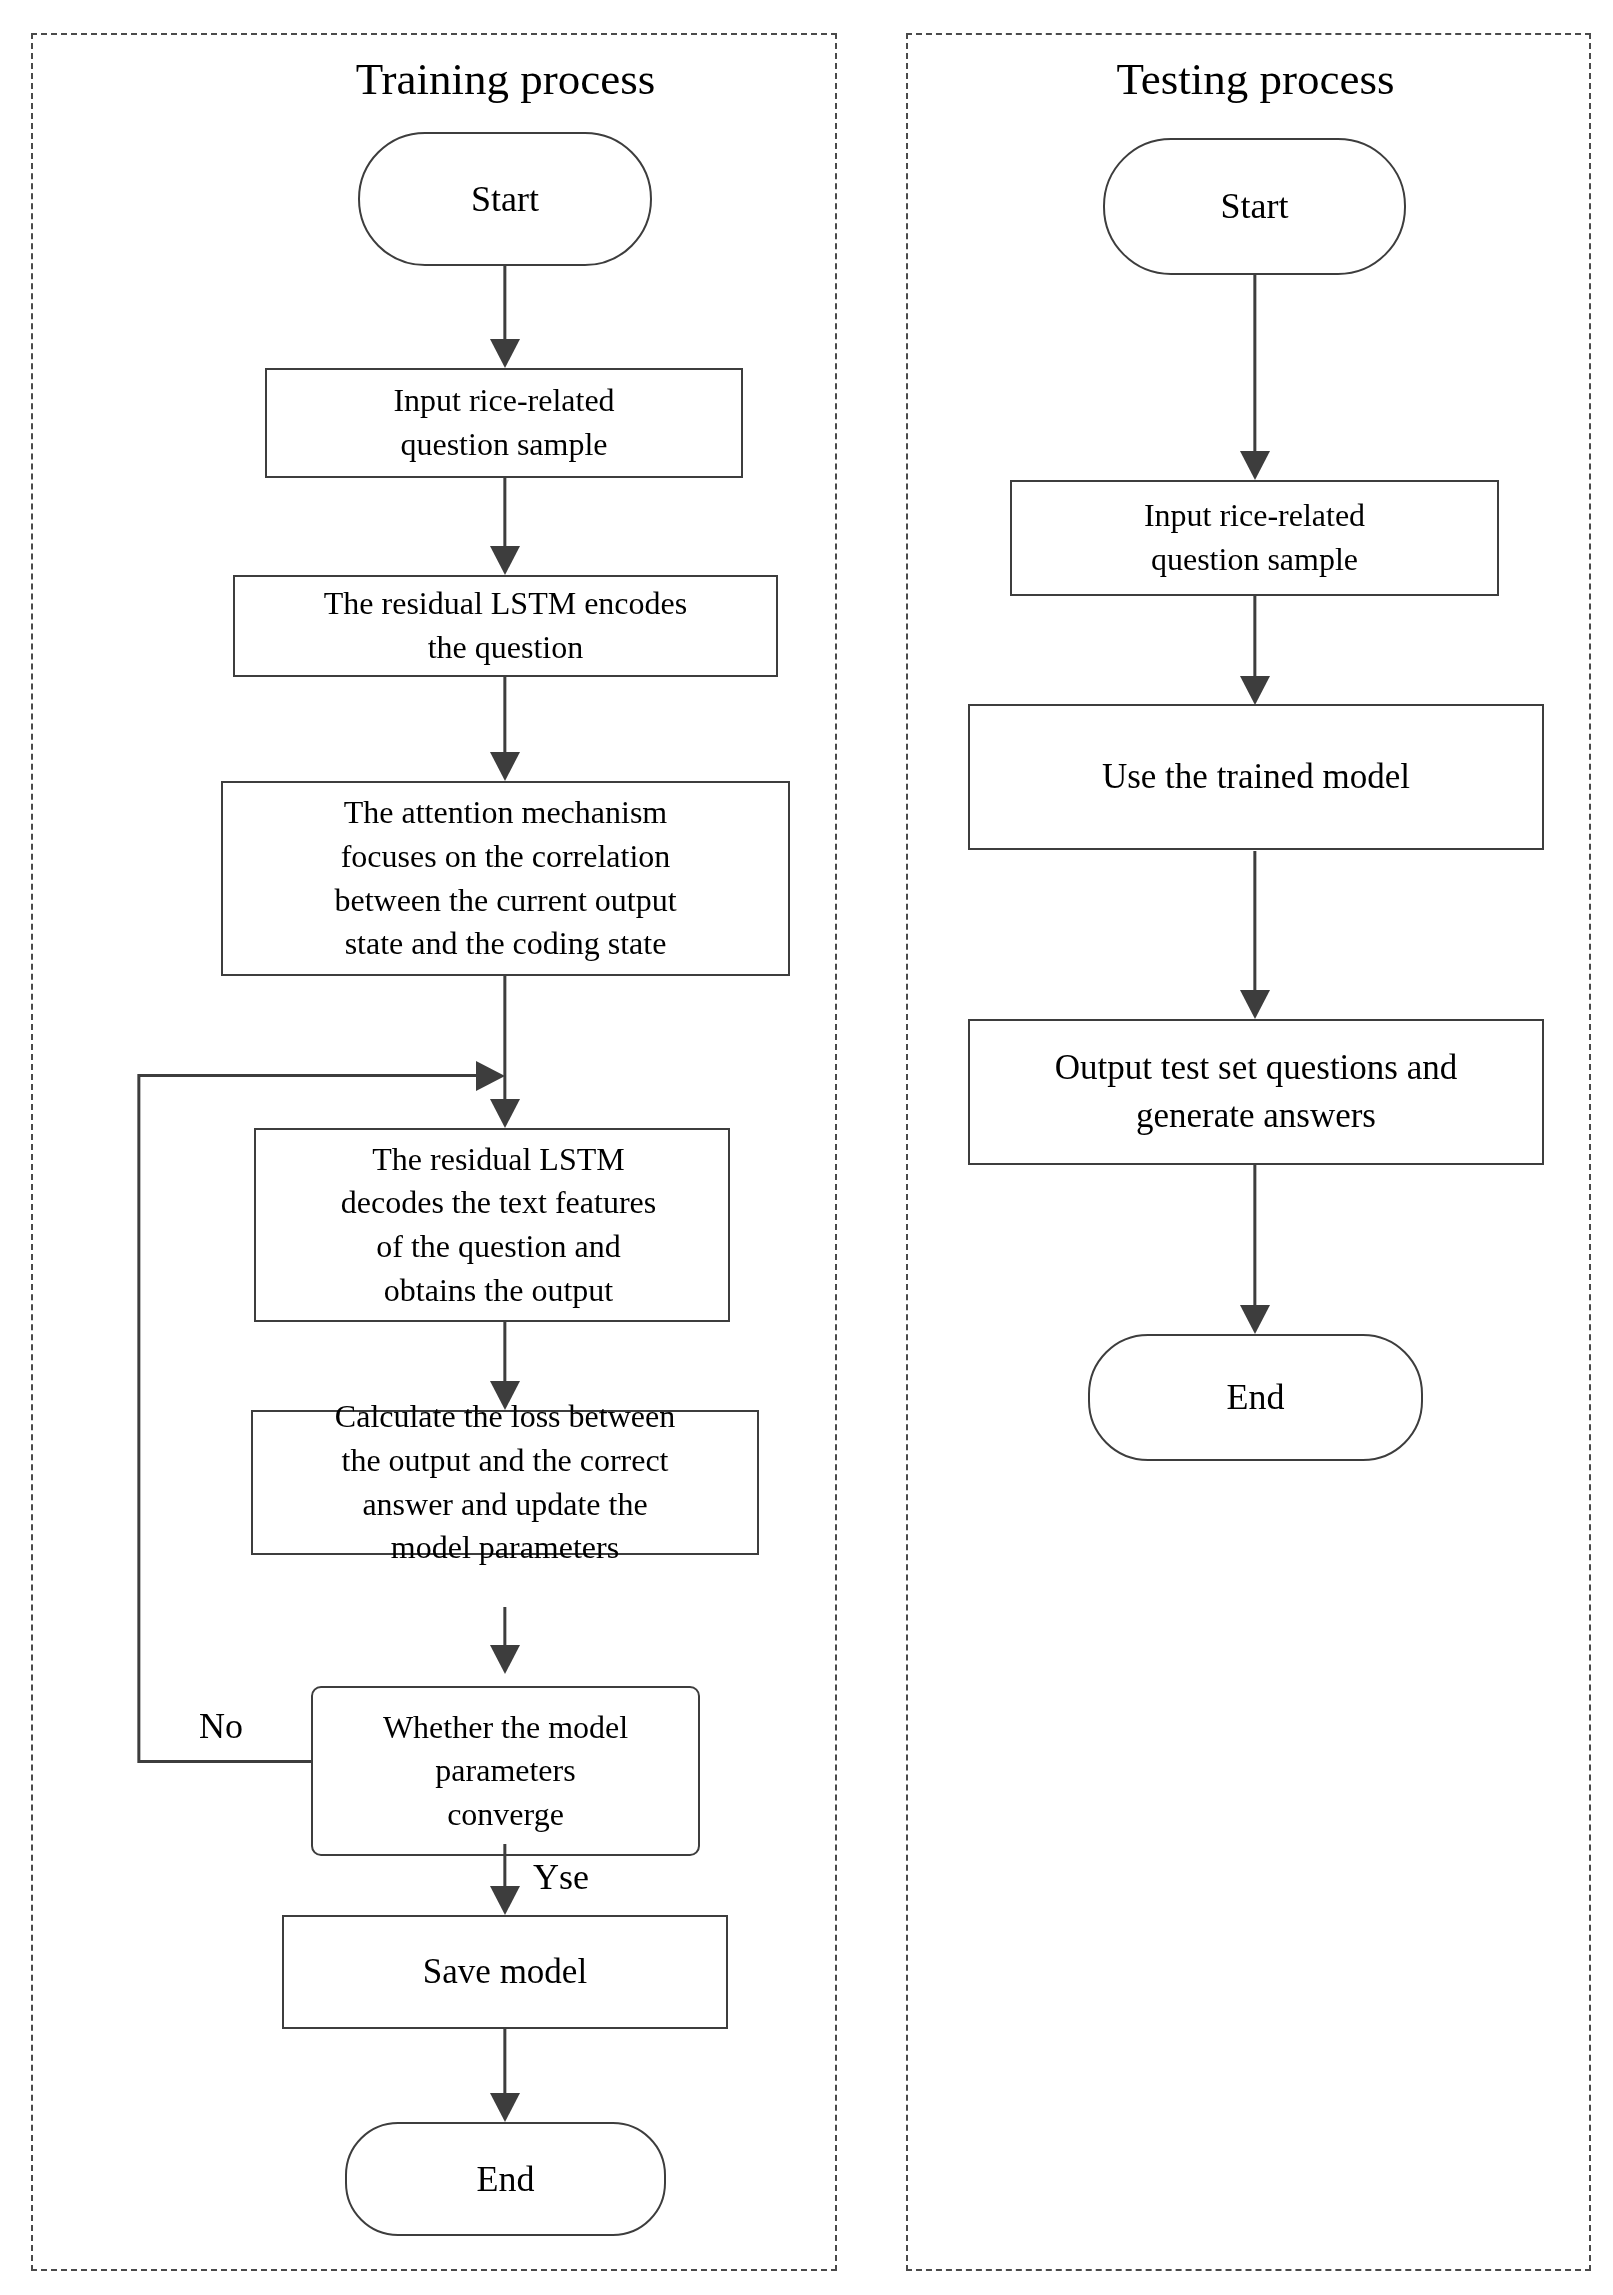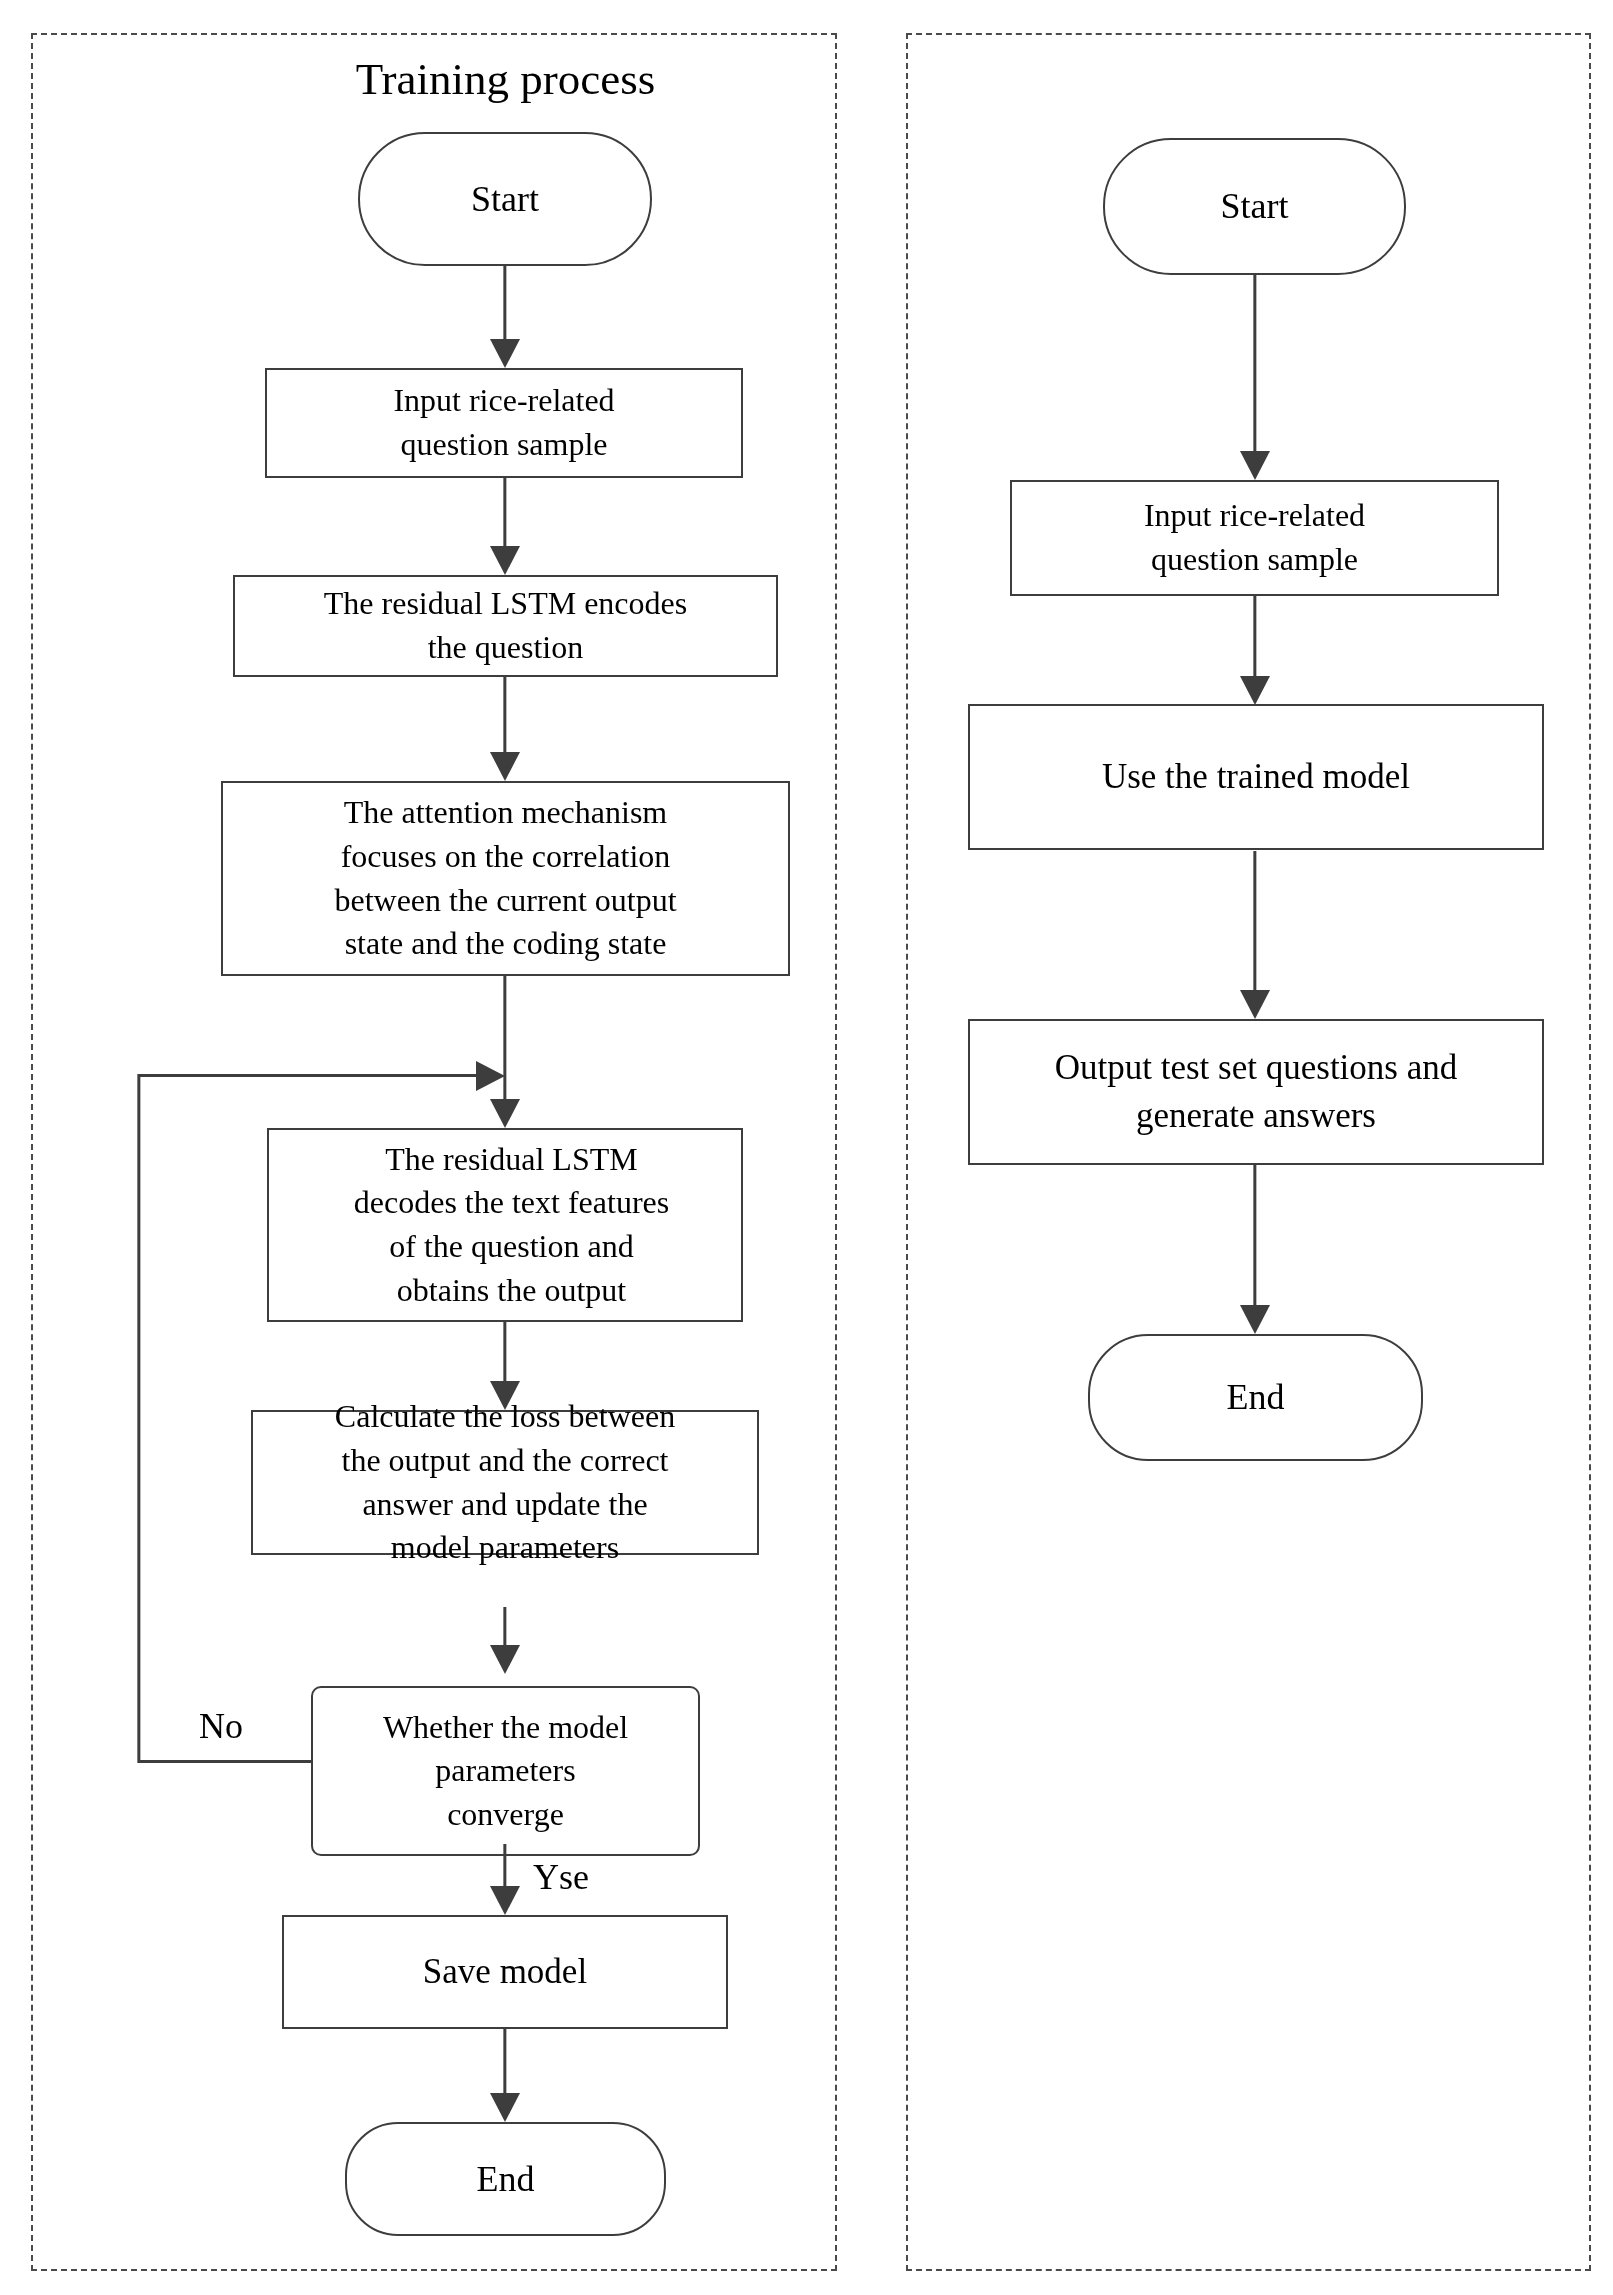--- a/index.html
+++ b/index.html
@@ -77,20 +77,21 @@
 </style>
 </head>
 <body>
 
 <div class="canvas">
 
   <div class="container" style="left:31px; top:33px; width:802px; height:2234px;"></div>
   <div class="container" style="left:906px; top:33px; width:681px; height:2234px;"></div>
 
   <div class="title" style="left:238px; top:57px; width:535px;">Training process</div>
+  <div class="title" style="left:988px; top:57px; width:535px;">Testing process</div>
 
   <div class="node" style="left:358px; top:132px; width:294px; height:134px; border-radius:67px; font-size:36px;">Start</div>
 
   <div class="vline" style="left:505px; top:266px; height:74px;"></div>
   <div class="head-down" style="left:505px; top:339px;"></div>
 
   <div class="node" style="left:265px; top:368px; width:478px; height:110px; font-size:32px;">Input rice-related
 question sample</div>
 
   <div class="vline" style="left:505px; top:478px; height:69px;"></div>
@@ -108,21 +109,21 @@
 state and the coding state</div>
 
   <div class="vline" style="left:505px; top:976px; height:124px;"></div>
   <div class="head-down" style="left:505px; top:1099px;"></div>
 
   <div class="hline" style="left:138px; top:1074px; width:339px;"></div>
   <div class="head-right" style="left:476px; top:1061px;"></div>
   <div class="vline" style="left:139px; top:1074px; height:689px;"></div>
   <div class="hline" style="left:138px; top:1760px; width:173px;"></div>
 
-  <div class="node" style="left:267px; top:1128px; width:476px; height:194px; font-size:32px;padding-left:13px;">The residual LSTM
+  <div class="node" style="left:254px; top:1128px; width:476px; height:194px; font-size:32px;padding-left:13px;">The residual LSTM
 decodes the text features
 of the question and
 obtains the output</div>
 
   <div class="vline" style="left:505px; top:1322px; height:60px;"></div>
   <div class="head-down" style="left:505px; top:1381px;"></div>
 
   <div class="node" style="left:251px; top:1410px; width:508px; height:145px; font-size:32px;">Calculate the loss between
 the output and the correct
 answer and update the

